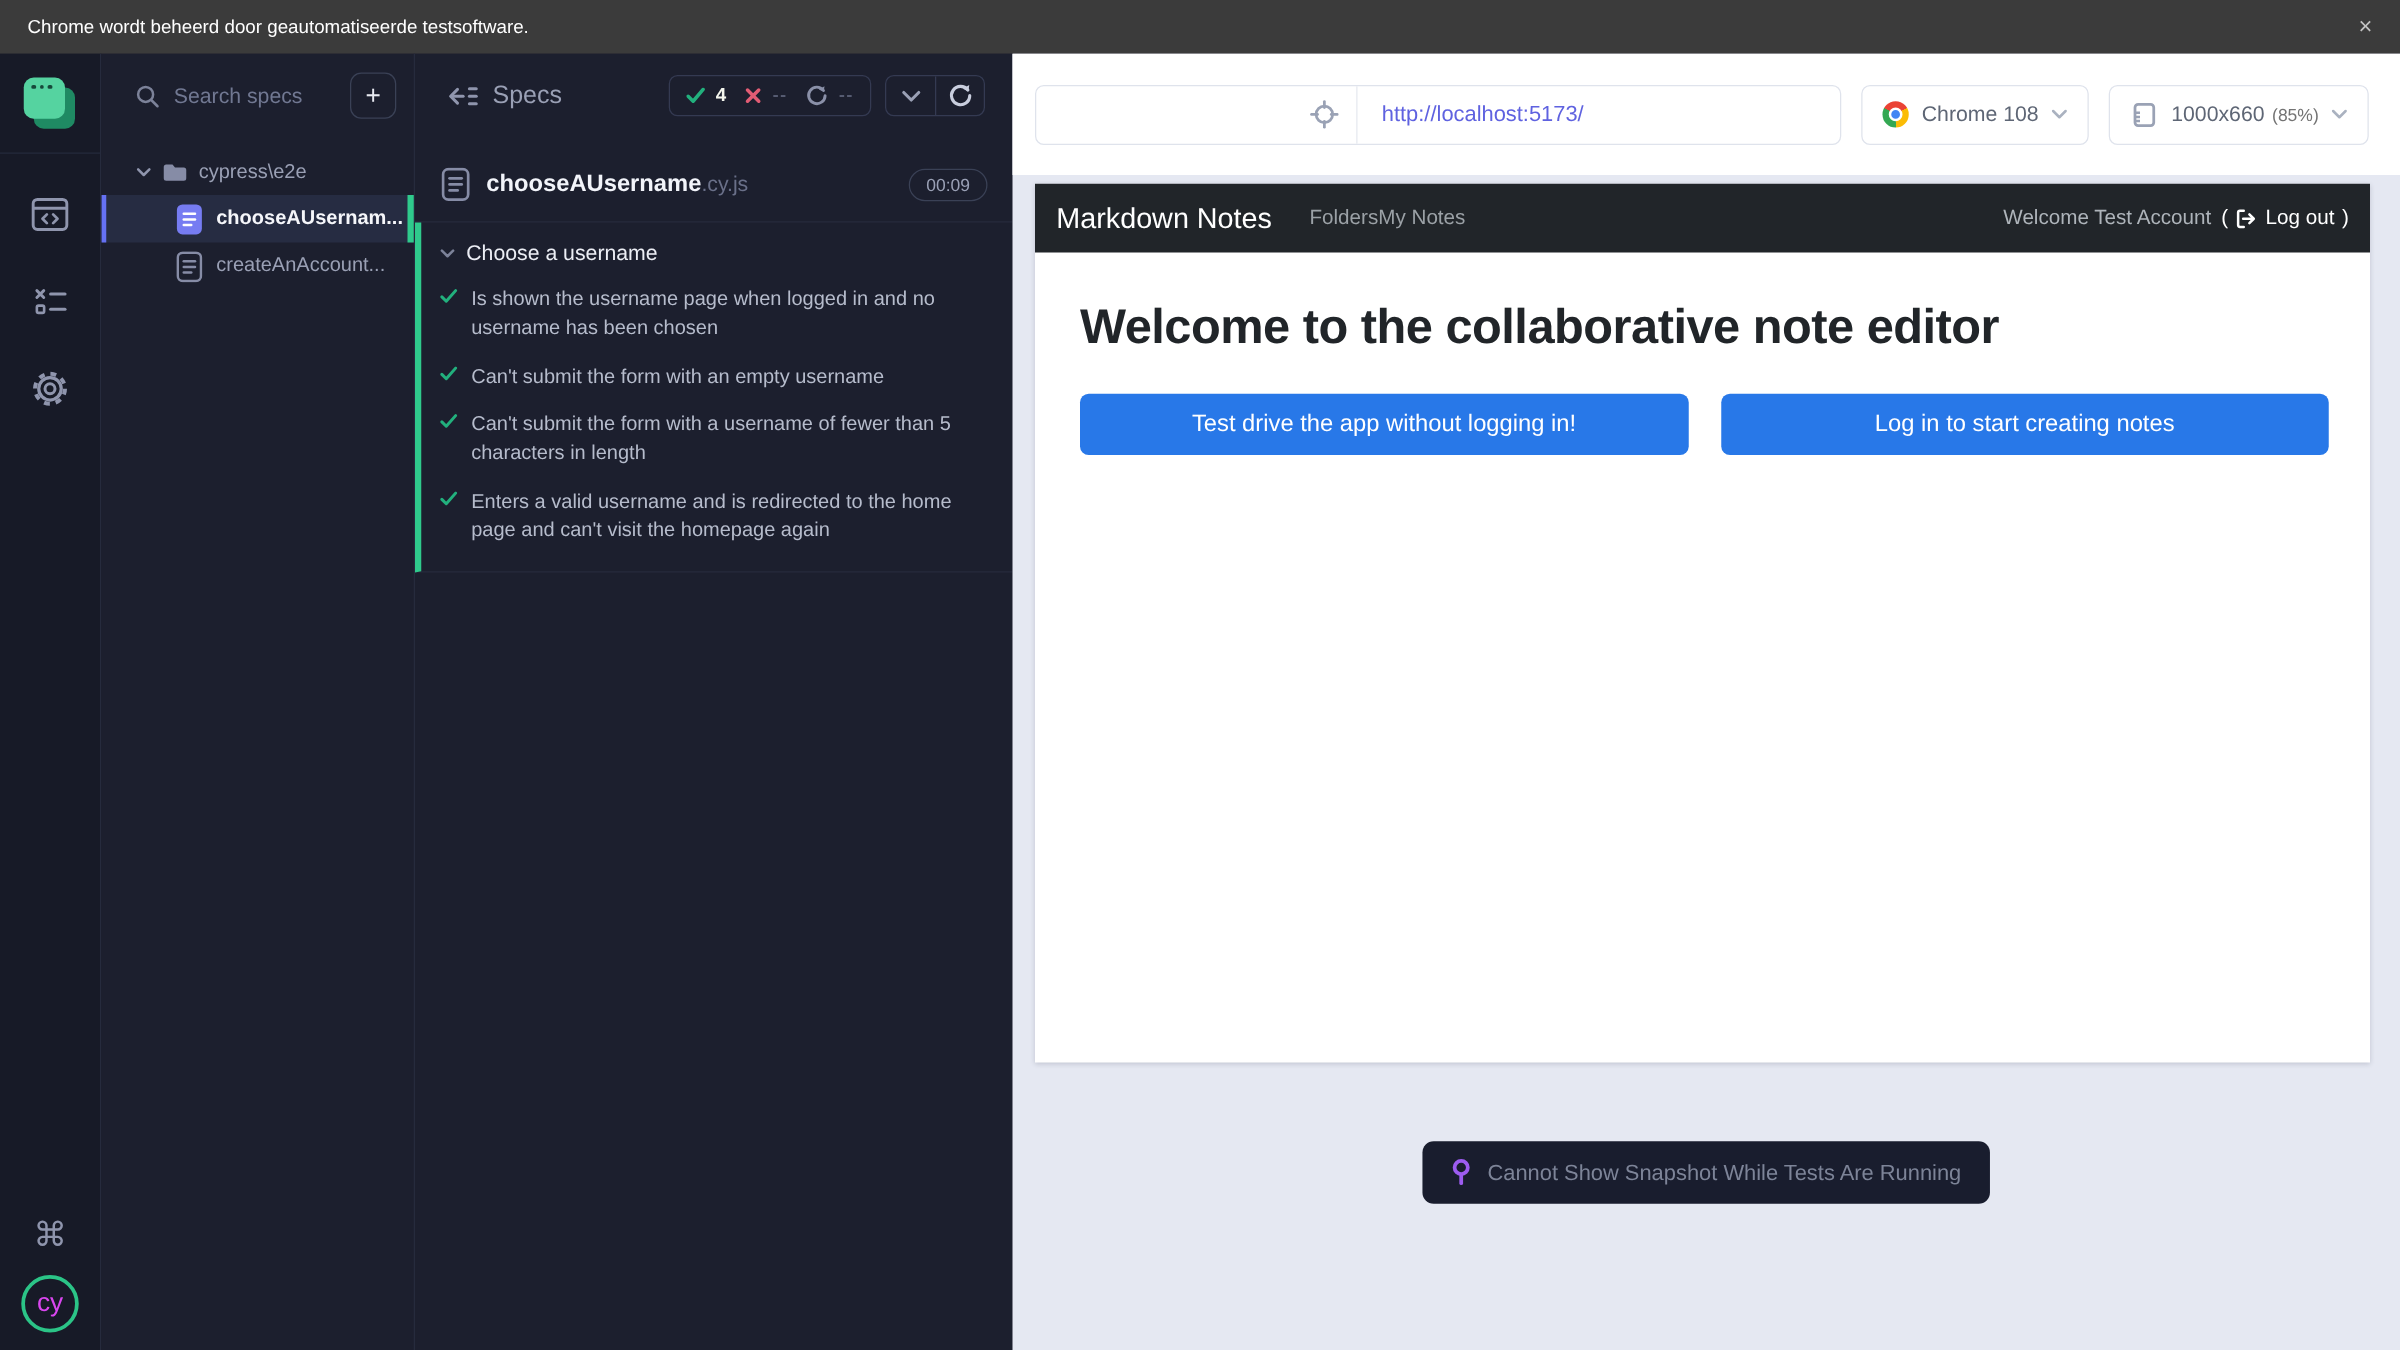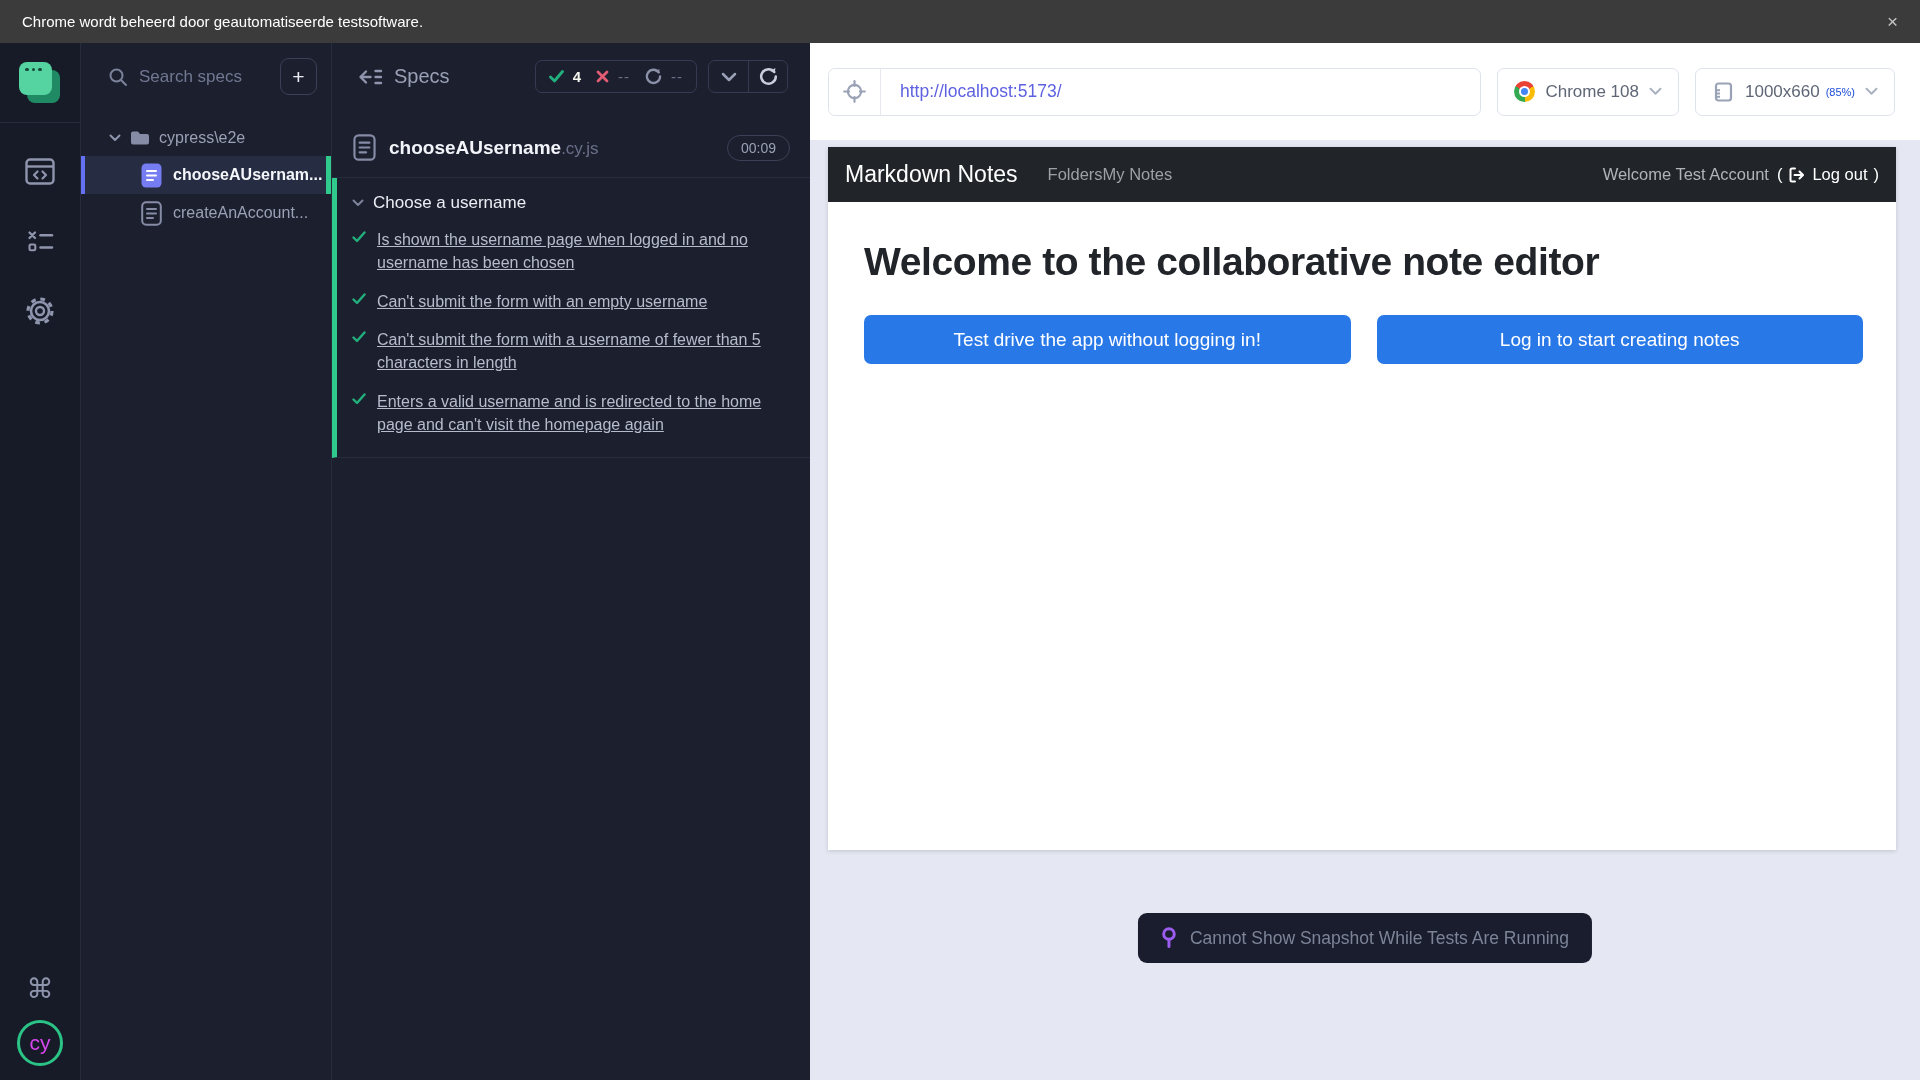--- a/index.html
+++ b/index.html
@@ -67,34 +67,34 @@
               border-bottom:1px solid #262b3d; cursor:pointer; }
   .spec-title-line { font-size:19px; font-weight:bold; color:#f2f4fa; white-space:nowrap; }
   .spec-ext { font-weight:normal; font-size:17px; color:#6a7089; }
   .duration-pill { margin-left:auto; border:1px solid #3a4156; border-radius:15px; padding:4px 13px;
                    font-size:14px; color:#9aa0b5; }
 
   .suite-block { border-left:5px solid #2fca8c; border-bottom:1px solid #262b3d; padding:15px 26px 20px 15px; }
   .suite-header { display:flex; align-items:center; gap:9px; color:#eceef5; font-size:17px; cursor:pointer; }
   .test-item { display:flex; gap:11px; margin-top:15px; cursor:pointer; }
   .test-check { flex:none; margin-top:3px; }
-  .test-text { color:#b6bccc; font-size:16px; line-height:1.46; max-width:405px;text-decoration:underline; }
+  .test-text { color:#b6bccc; font-size:16px; line-height:1.46; max-width:405px; }
 
   
   .runner { flex:1; display:flex; flex-direction:column; background:#e5e8f2; min-width:0; }
   .url-row { flex:none; height:97px; background:#ffffff; display:flex; align-items:center; gap:16px;
              padding:0 25px 0 18px; }
   .url-box { flex:1; min-width:0; height:48px; border:1px solid #dfe3ec; border-radius:7px;
-             display:flex; align-items:center; background:#fff; }
+             display:flex; align-items:center; background:#fff;justify-content:center; }
   .url-target { flex:none; width:52px; height:100%; border-right:1px solid #e6e9f0;
                 display:flex; align-items:center; justify-content:center; cursor:pointer; }
   .url-text { padding-left:19px; color:#5f62e0; font-size:17.5px; cursor:pointer; white-space:nowrap; }
   .ctrl-btn { flex:none; height:48px; border:1px solid #dfe3ec; border-radius:7px; background:#fff;
               display:flex; align-items:center; gap:10px; padding:0 16px; font-size:17px; color:#5e6675; cursor:pointer; }
-  .ctrl-pct { font-size:11px; color:#1d4ed8; margin-left:-4px; }
+  .ctrl-pct { font-size:14px; color:#737373; margin-left:-4px; }
   .chrome-logo { width:21px; height:21px; border-radius:50%; position:relative; flex:none;
                  background:conic-gradient(from -60deg, #ea4335 0 120deg, #4285f4 0 120deg, #fbbc05 120deg 240deg, #34a853 240deg 360deg); }
   .chrome-logo::after { content:""; position:absolute; inset:5px; border-radius:50%; background:#4285f4;
                         border:2px solid #fff; }
 
   .stage { flex:1; position:relative; }
   .aut { position:absolute; left:18px; right:24px; top:7px; height:703px; background:#ffffff;
          box-shadow:0 1px 4px rgba(30,35,60,.18); }
   .aut-nav { height:55px; background:#212529; display:flex; align-items:center; padding:0 17px; }
   .brand { color:#ffffff; font-size:23px; cursor:pointer; white-space:nowrap; }

